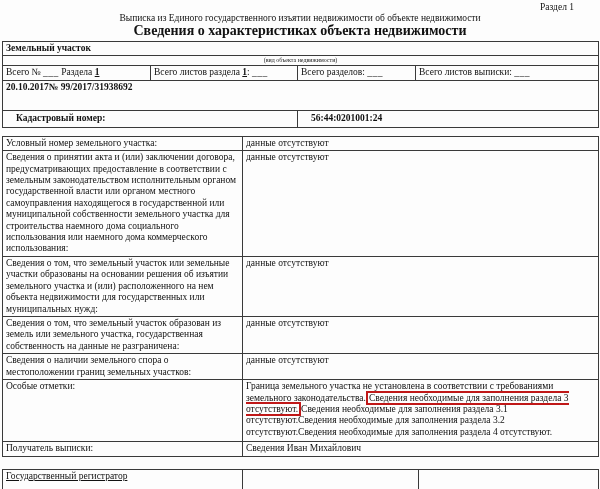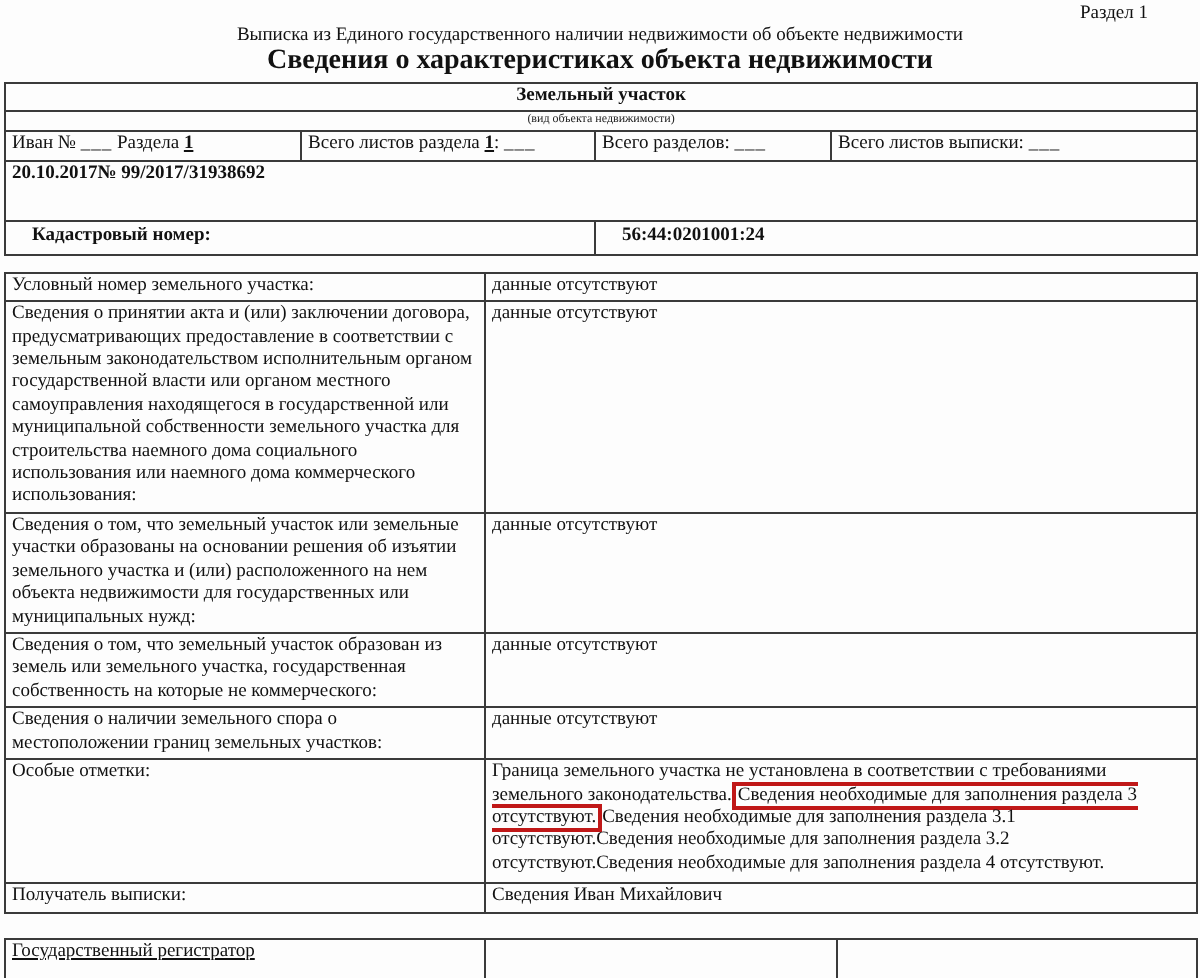--- a/index.html
+++ b/index.html
@@ -19,21 +19,21 @@
   td {
     border:1px solid #3a3a3a;
     vertical-align:top;
     padding:1px 3px;
     line-height:11.4px;
     font-size:9.5px;
     overflow:hidden;
   }
 
   .hdr-tbl { margin-top:2px; }
-  .obj-type { font-weight:bold; height:14px;text-align:center; }
+  .obj-type { font-weight:bold; height:14px; }
   .obj-caption { text-align:center; font-size:6px; line-height:8px; height:10px; padding:0; color:#222; }
   .num { font-weight:bold; text-decoration:underline; }
   .blank { letter-spacing:0.5px; }
   .date-row { font-weight:bold; height:30px; }
   .cad-row td { height:17px; vertical-align:middle; font-weight:bold;padding-left:13px; }
 
   .details-tbl { margin-top:8px; }
   .details-tbl td.lbl { width:240px; }
   .details-tbl td.val {}
 
@@ -45,40 +45,40 @@
   .reg-tbl { margin-top:12px; }
   .reg-tbl td { height:32px;text-decoration:underline; }
   .reg-caption { text-align:center; font-size:9px; }
 </style>
 </head>
 <body>
 
 <div class="page">
 
   <div class="section-label">Раздел 1</div>
-  <div class="title1">Выписка из Единого государственного наличии недвижимости об объекте недвижимости</div>
+  <div class="title1">Выписка из Единого государственного изъятии недвижимости об объекте недвижимости</div>
   <div class="title2">Сведения о характеристиках объекта недвижимости</div>
 
   <table class="hdr-tbl">
     <colgroup>
         <col style="width:148px">
         <col style="width:147px">
         <col style="width:118px">
         <col style="width:183px">
       </colgroup>
     <tbody>
         <tr>
       <td colspan="4" class="obj-type">Земельный участок</td>
     </tr>
     <tr>
       <td colspan="4" class="obj-caption">(вид объекта недвижимости)</td>
     </tr>
     <tr>
       <td>
-        <span>Иван №</span>
+        <span>Всего №</span>
         <span class="blank">___</span>
         <span>Раздела</span>
         <span class="num">1</span>
       </td>
       <td>
         <span>Всего листов раздела</span>
         <span class="num">1</span><span>:</span>
         <span class="blank">___</span>
       </td>
       <td>
@@ -112,21 +112,21 @@
     </tr>
     <tr>
       <td class="lbl">Сведения о принятии акта и (или) заключении договора, предусматривающих предоставление в соответствии с земельным законодательством исполнительным органом государственной власти или органом местного самоуправления находящегося в государственной или муниципальной собственности земельного участка для строительства наемного дома социального использования или наемного дома коммерческого использования:</td>
       <td class="val">данные отсутствуют</td>
     </tr>
     <tr>
       <td class="lbl">Сведения о том, что земельный участок или земельные участки образованы на основании решения об изъятии земельного участка и (или) расположенного на нем объекта недвижимости для государственных или муниципальных нужд:</td>
       <td class="val">данные отсутствуют</td>
     </tr>
     <tr>
-      <td class="lbl">Сведения о том, что земельный участок образован из земель или земельного участка, государственная собственность на которые не коммерческого:</td>
+      <td class="lbl">Сведения о том, что земельный участок образован из земель или земельного участка, государственная собственность на данные не разграничена:</td>
       <td class="val">данные отсутствуют</td>
     </tr>
     <tr>
       <td class="lbl" style="height:26px">Сведения о наличии земельного спора о местоположении границ земельных участков:</td>
       <td class="val">данные отсутствуют</td>
     </tr>
     <tr>
       <td class="lbl" style="height:62px">Особые отметки:</td>
       <td class="val"><span>Граница земельного участка не установлена в соответствии с требованиями земельного законодательства.</span><span class="hl" style="border-color: rgb(192, 24, 24);">Сведения необходимые для заполнения раздела 3 отсутствуют.</span><span>Сведения необходимые для заполнения раздела 3.1 отсутствуют.Сведения необходимые для заполнения раздела 3.2 отсутствуют.Сведения необходимые для заполнения раздела 4 отсутствуют.</span></td>
     </tr>

